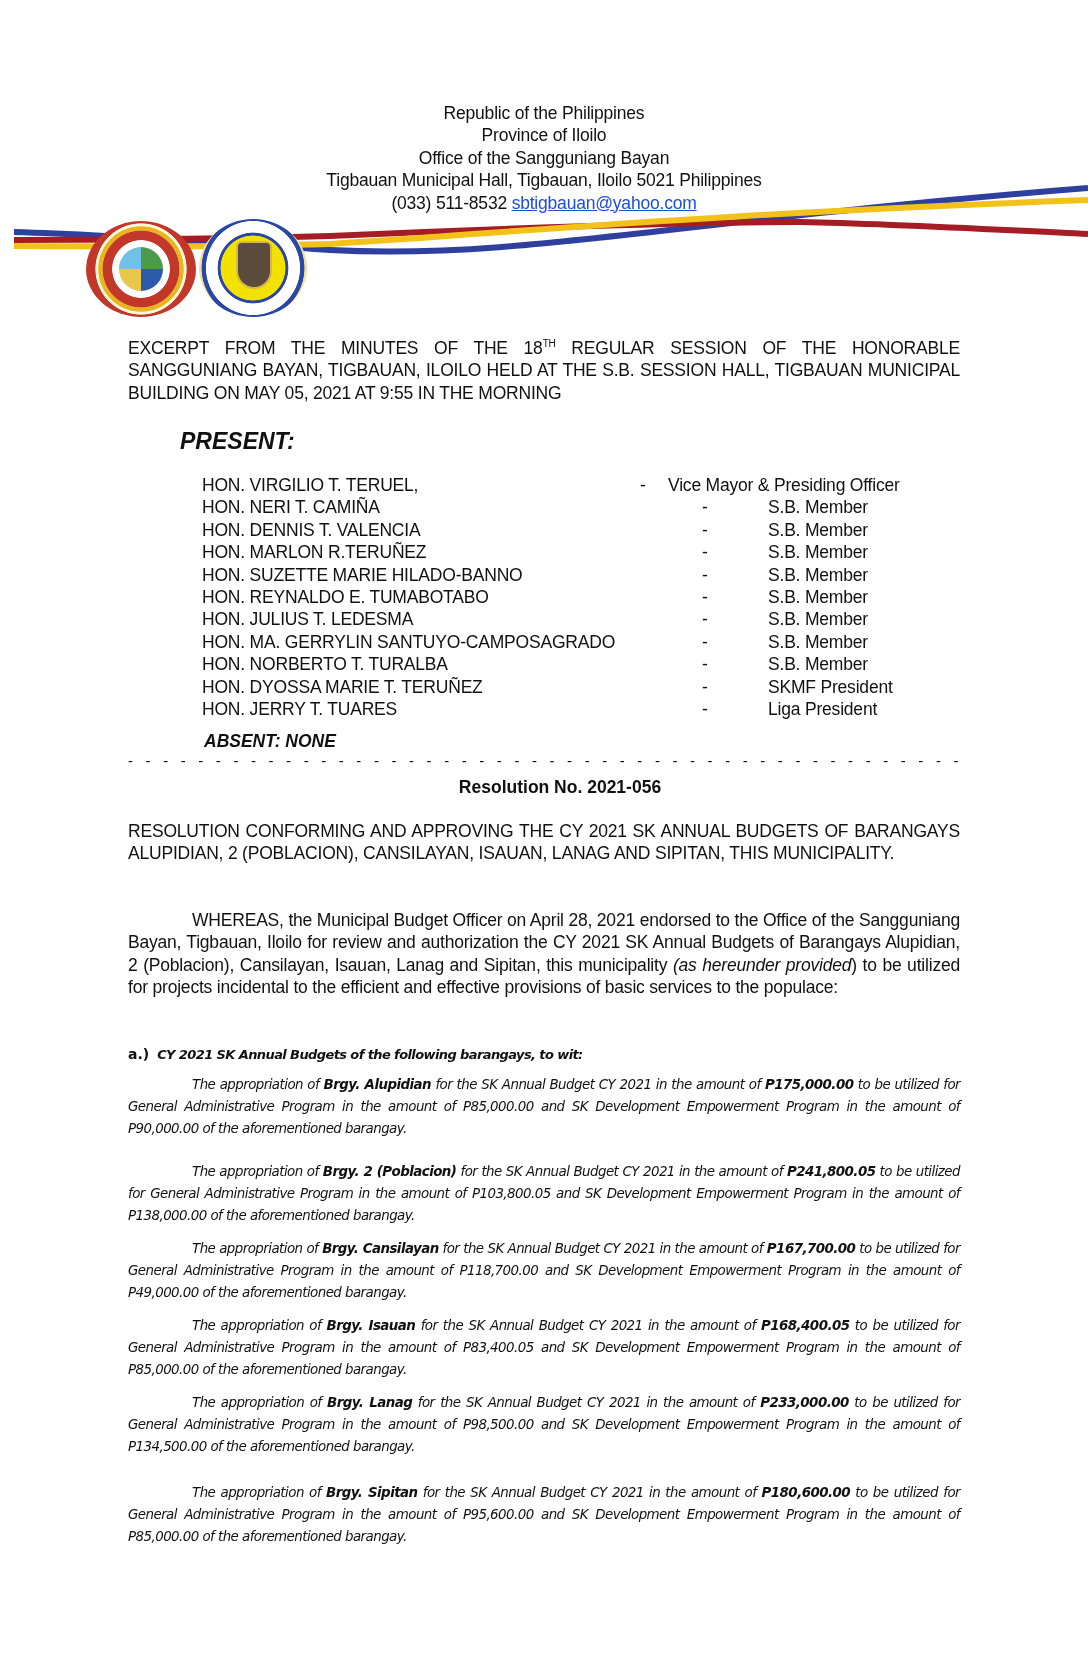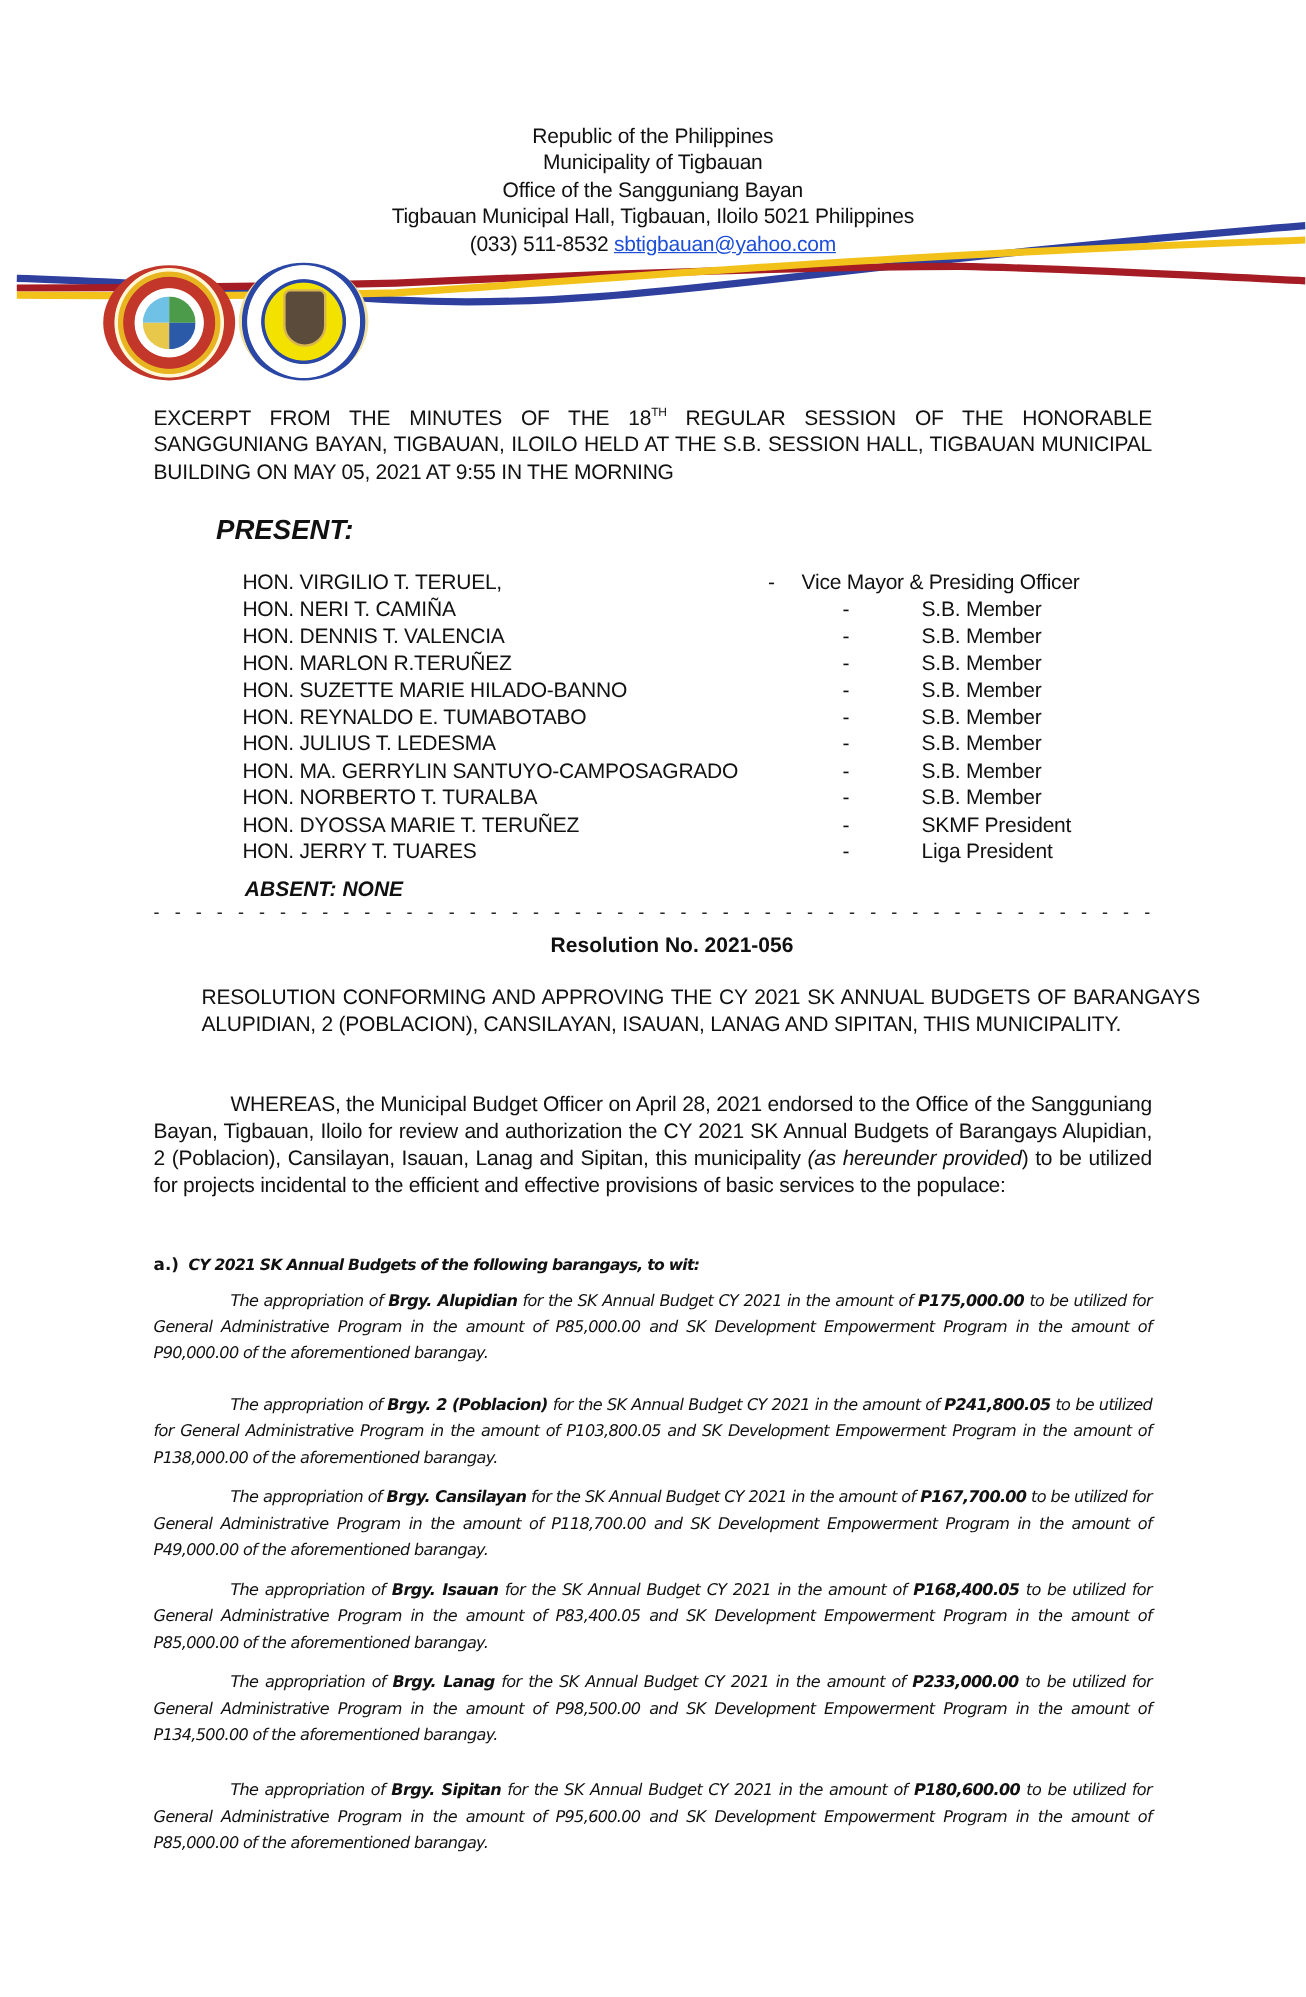--- a/index.html
+++ b/index.html
@@ -28,21 +28,21 @@
     .att-row { position: relative; height: 22.4px; line-height: 22.4px; }
     .att-name { position: absolute; left: 0; white-space: nowrap; }
     .att-dash { position: absolute; left: 500px; }
     .att-role { position: absolute; left: 566px; white-space: nowrap; }
     .att-row.first .att-dash { left: 438px; }
     .att-row.first .att-role { left: 466px; }
 
     .absent-label { position: absolute; left: 204px; top: 731px; font-family: "Liberation Sans", sans-serif; font-weight: bold; font-style: italic; font-size: 17.5px; }
     .dashes { position: absolute; left: 128px; top: 752px; width: 832px; overflow: hidden; white-space: nowrap; font-family: "Liberation Sans", sans-serif; font-size: 15px; letter-spacing: 4.2px; }
     .resolution-no { position: absolute; left: 0; top: 777px; width: 1120px; text-align: center; font-family: "Liberation Sans", sans-serif; font-weight: bold; font-size: 17.5px; }
-    .res-title { top: 820px; text-align: justify; margin-left: 40px; }
+    .res-title { top: 820px; text-align: justify; }
     .whereas { top: 909px; text-align: justify; text-indent: 64px; }
     .whereas i { font-style: italic; }
 
     .item-head { position: absolute; left: 128px; top: 1046px; font-family: "DejaVu Sans", sans-serif; font-size: 13px; font-weight: bold; }
     .item-head span.lbl { font-size: 14px; margin-right: 8px; }
     .item-head i { font-style: italic; letter-spacing: -0.6px; }
     .appro { position: absolute; left: 128px; width: 832px; font-family: "DejaVu Sans", sans-serif; font-style: italic; font-size: 13.4px; line-height: 21.8px; letter-spacing: -0.55px; text-align: justify; text-indent: 64px; }
     .appro b { font-weight: bold; }
   </style>
 </head>
@@ -52,21 +52,21 @@
 
   <div class="letterhead">
     <svg class="ribbons" viewBox="0 0 1088 110" preserveAspectRatio="none">
       <path d="M14 52 C 120 55, 200 62, 330 70 C 520 80, 680 40, 1088 8" stroke="#2e3f9e" stroke-width="6" fill="none"></path>
       <path d="M14 60 C 150 60, 250 58, 330 56 C 500 48, 700 42, 800 42 C 900 44, 1000 50, 1088 54" stroke="#a51c24" stroke-width="6" fill="none"></path>
       <path d="M14 66 C 150 67, 250 66, 330 64 C 520 52, 700 34, 1088 20" stroke="#f2c21b" stroke-width="6" fill="none"></path>
     </svg>
 
     <div class="lh-text">
       <div>Republic of the Philippines</div>
-      <div>Municipality of Tigbauan</div>
+      <div>Province of Iloilo</div>
       <div>Office of the Sangguniang Bayan</div>
       <div>Tigbauan Municipal Hall, Tigbauan, Iloilo 5021 Philippines</div>
       <div>
         <span>(033) 511-8532</span>
         <a>sbtigbauan@yahoo.com</a>
       </div>
     </div>
 
     <div class="seal seal1">
       <div class="quad">

